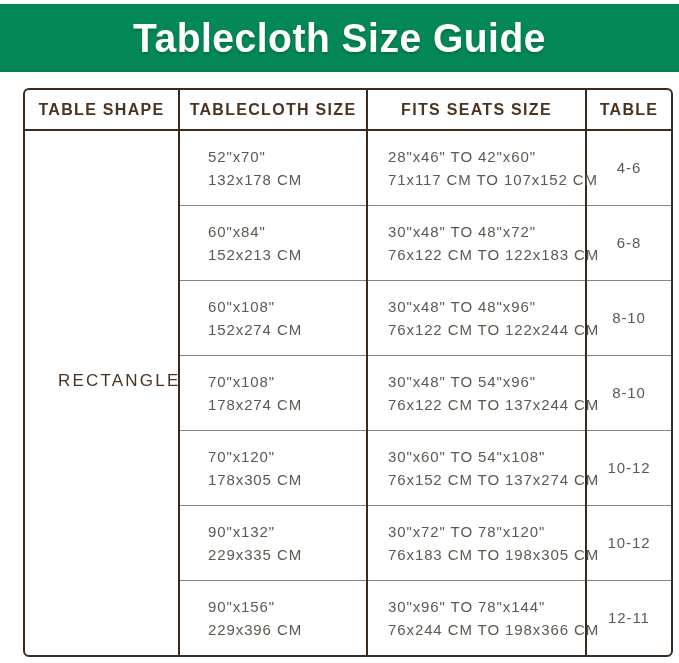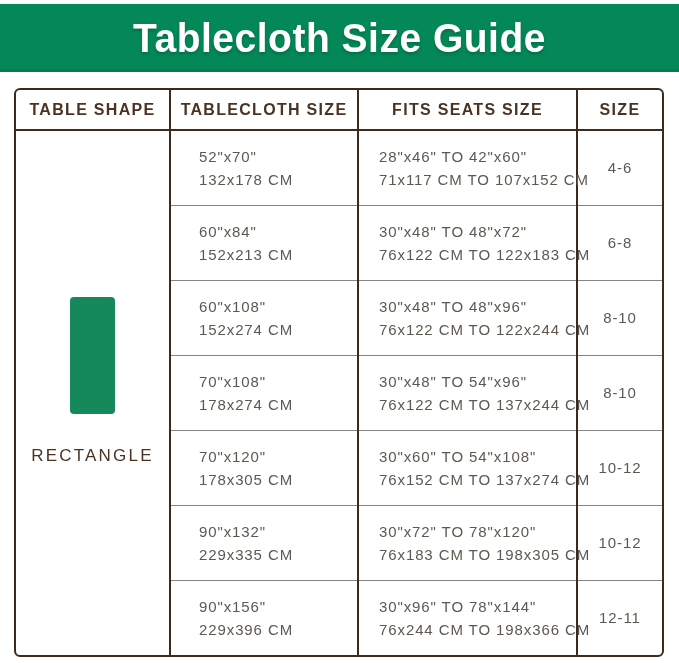--- a/index.html
+++ b/index.html
@@ -32,21 +32,21 @@
     margin: 0;
     color: var(--banner-text);
     font-size: 39px;
     font-weight: bold;
     letter-spacing: 0.5px;
     transform: scaleY(1.06);
     text-shadow: 0 2px 3px rgba(0,50,30,0.30);
     white-space: nowrap;
   }
   .table-wrap {
-    position: absolute; top: 88px; left: 14px;
+    position: absolute; top: 88px; left: 23px;
     width: 650px;
     border: 2px solid var(--border-dark);
     border-radius: 6px;
     background: #fff;
     overflow: hidden;
   }
   table.size-table {
     width: 100%;
     border-collapse: collapse;
     table-layout: fixed;
@@ -72,21 +72,21 @@
     letter-spacing: 0.9px;
   }
   td.shape-cell { border-left: none; }
   tbody tr { height: 75px; }
   tbody tr + tr td { border-top: 1px solid var(--line-gray); }
   td.size-cell { text-align: left; padding-left: 28px; }
   td.fits-cell { text-align: left; padding-left: 20px; }
   td.size-cell div, td.fits-cell div { line-height: 23px; white-space: nowrap; }
   td.seats-cell { text-align: center; }
   .shape-wrap {
-    display: flex; flex-direction: column;
+    display: flex; flex-direction: row;
     align-items: center;
     gap: 32px;
     position: relative; top: -12px;
   }
   .rect-icon {
     width: 45px; height: 117px;
     background: var(--rect-fill);
     border-radius: 4px;
   }
   .shape-label {
@@ -111,21 +111,21 @@
         <col style="width:154px">
           <col style="width:188px">
           <col style="width:219px">
           <col style="width:85px">
       </colgroup>
       <thead>
         <tr>
           <th>TABLE SHAPE</th>
           <th>TABLECLOTH SIZE</th>
           <th>FITS SEATS SIZE</th>
-          <th>SIZE</th>
+          <th>TABLE</th>
         </tr>
       </thead>
       <tbody>
         <tr>
           <td class="shape-cell" rowspan="7">
             <div class="shape-wrap">
               <div class="rect-icon"></div>
               <div class="shape-label">RECTANGLE</div>
             </div>
           </td>

